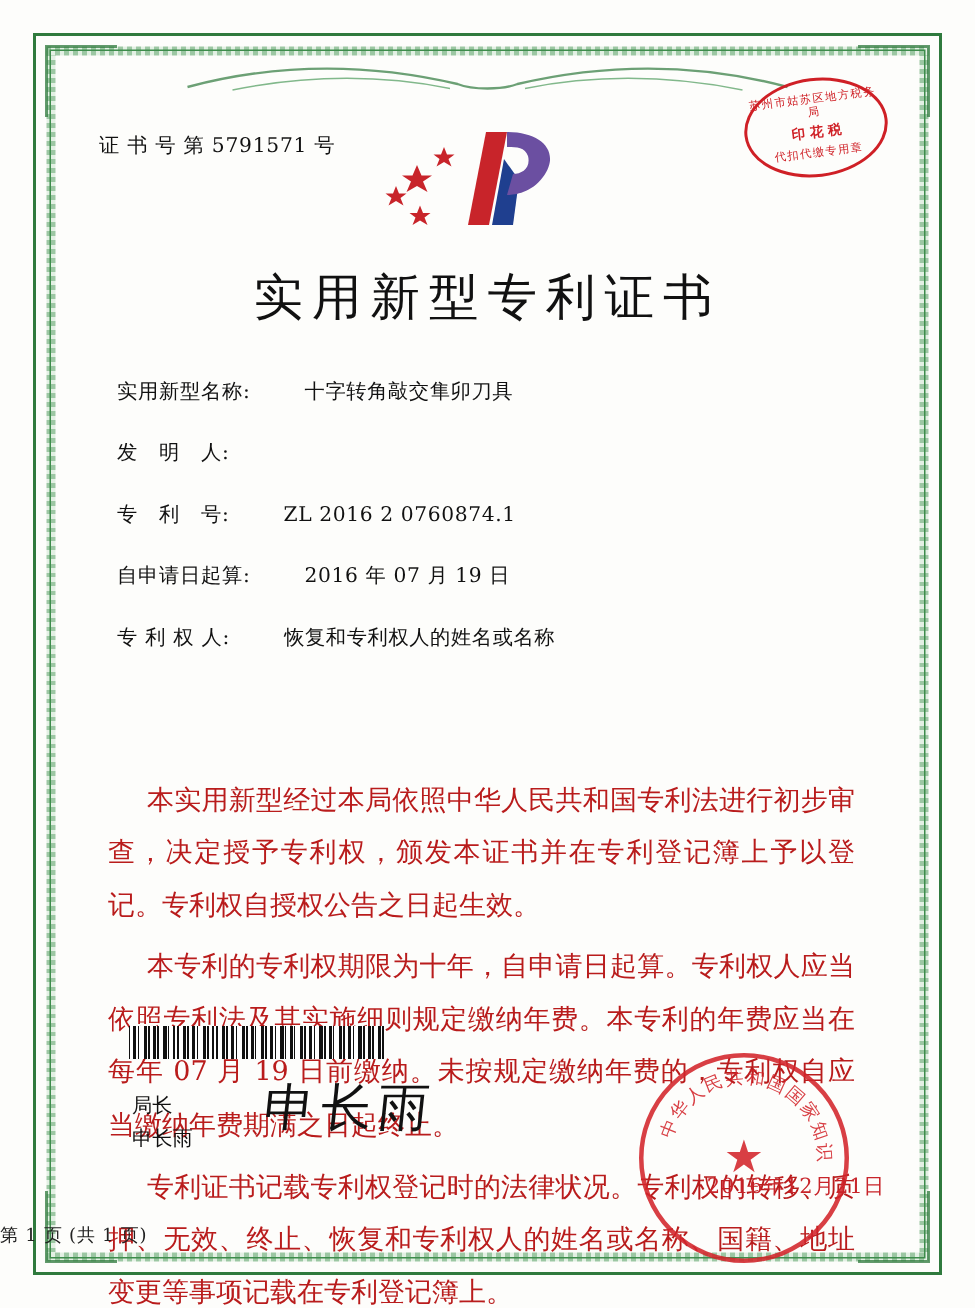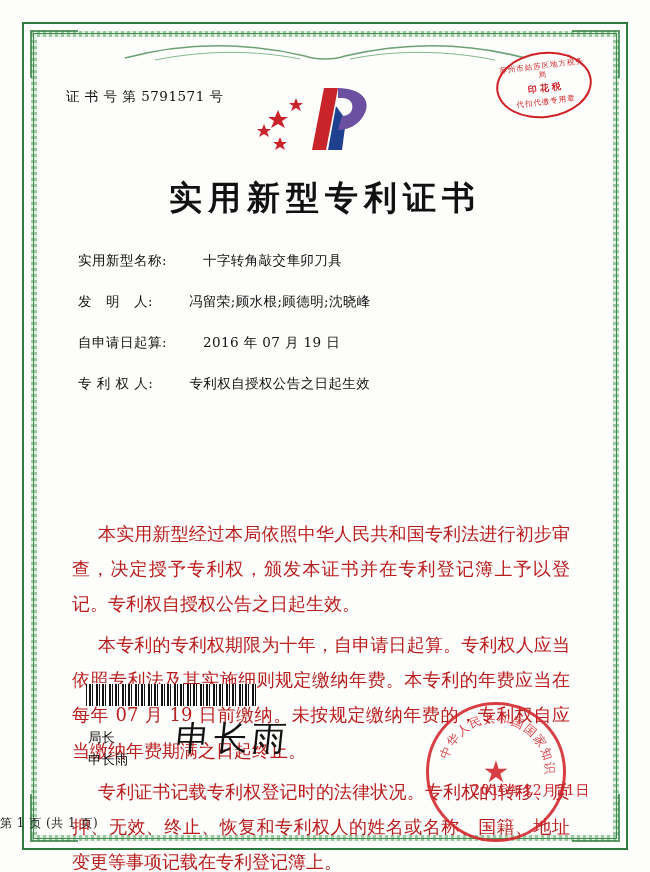--- a/index.html
+++ b/index.html
@@ -135,21 +135,21 @@
     height: 78px;
   }
 
   
   .title {
     position: absolute;
     left: 0; right: 0;
     top: 176px;
     text-align: center;
     font-size: 33px;
-    font-weight: bold;
+    font-weight: normal;
     letter-spacing: 6px;
     color: #111;
     font-family: "DejaVu Serif", "Liberation Serif", serif;
   }
 
   
   .fields {
     position: absolute;
     left: 78px;
     top: 252px;
@@ -315,29 +315,32 @@
 
   <div class="title">实用新型专利证书</div>
 
   <div class="fields">
     <div class="field-row">
       <span class="field-label">实用新型名称:</span>
       <span class="field-value">十字转角敲交隼卯刀具</span>
     </div>
     <div class="field-row">
       <span class="field-label">发　明　人:</span>
-      <span class="field-value">冯留荣;顾水根;顾德明;沈晓峰</span>
+    </div>
+    <div class="field-row">
+      <span class="field-label">专　利　号:</span>
+      <span class="field-value">ZL 2016 2 0760874.1</span>
     </div>
     <div class="field-row">
       <span class="field-label">自申请日起算:</span>
       <span class="field-value">2016 年 07 月 19 日</span>
     </div>
     <div class="field-row">
       <span class="field-label">专 利 权 人:</span>
-      <span class="field-value">专利权自授权公告之日起生效</span>
+      <span class="field-value">恢复和专利权人的姓名或名称</span>
     </div>
   </div>
 
   <div class="body-text">
     <p>本实用新型经过本局依照中华人民共和国专利法进行初步审查，决定授予专利权，颁发本证书并在专利登记簿上予以登记。专利权自授权公告之日起生效。</p>
     <p>本专利的专利权期限为十年，自申请日起算。专利权人应当依照专利法及其实施细则规定缴纳年费。本专利的年费应当在每年 07 月 19 日前缴纳。未按规定缴纳年费的，专利权自应当缴纳年费期满之日起终止。</p>
     <p>专利证书记载专利权登记时的法律状况。专利权的转移、质押、无效、终止、恢复和专利权人的姓名或名称、国籍、地址变更等事项记载在专利登记簿上。</p>
   </div>
 
   <div class="barcode"></div>

